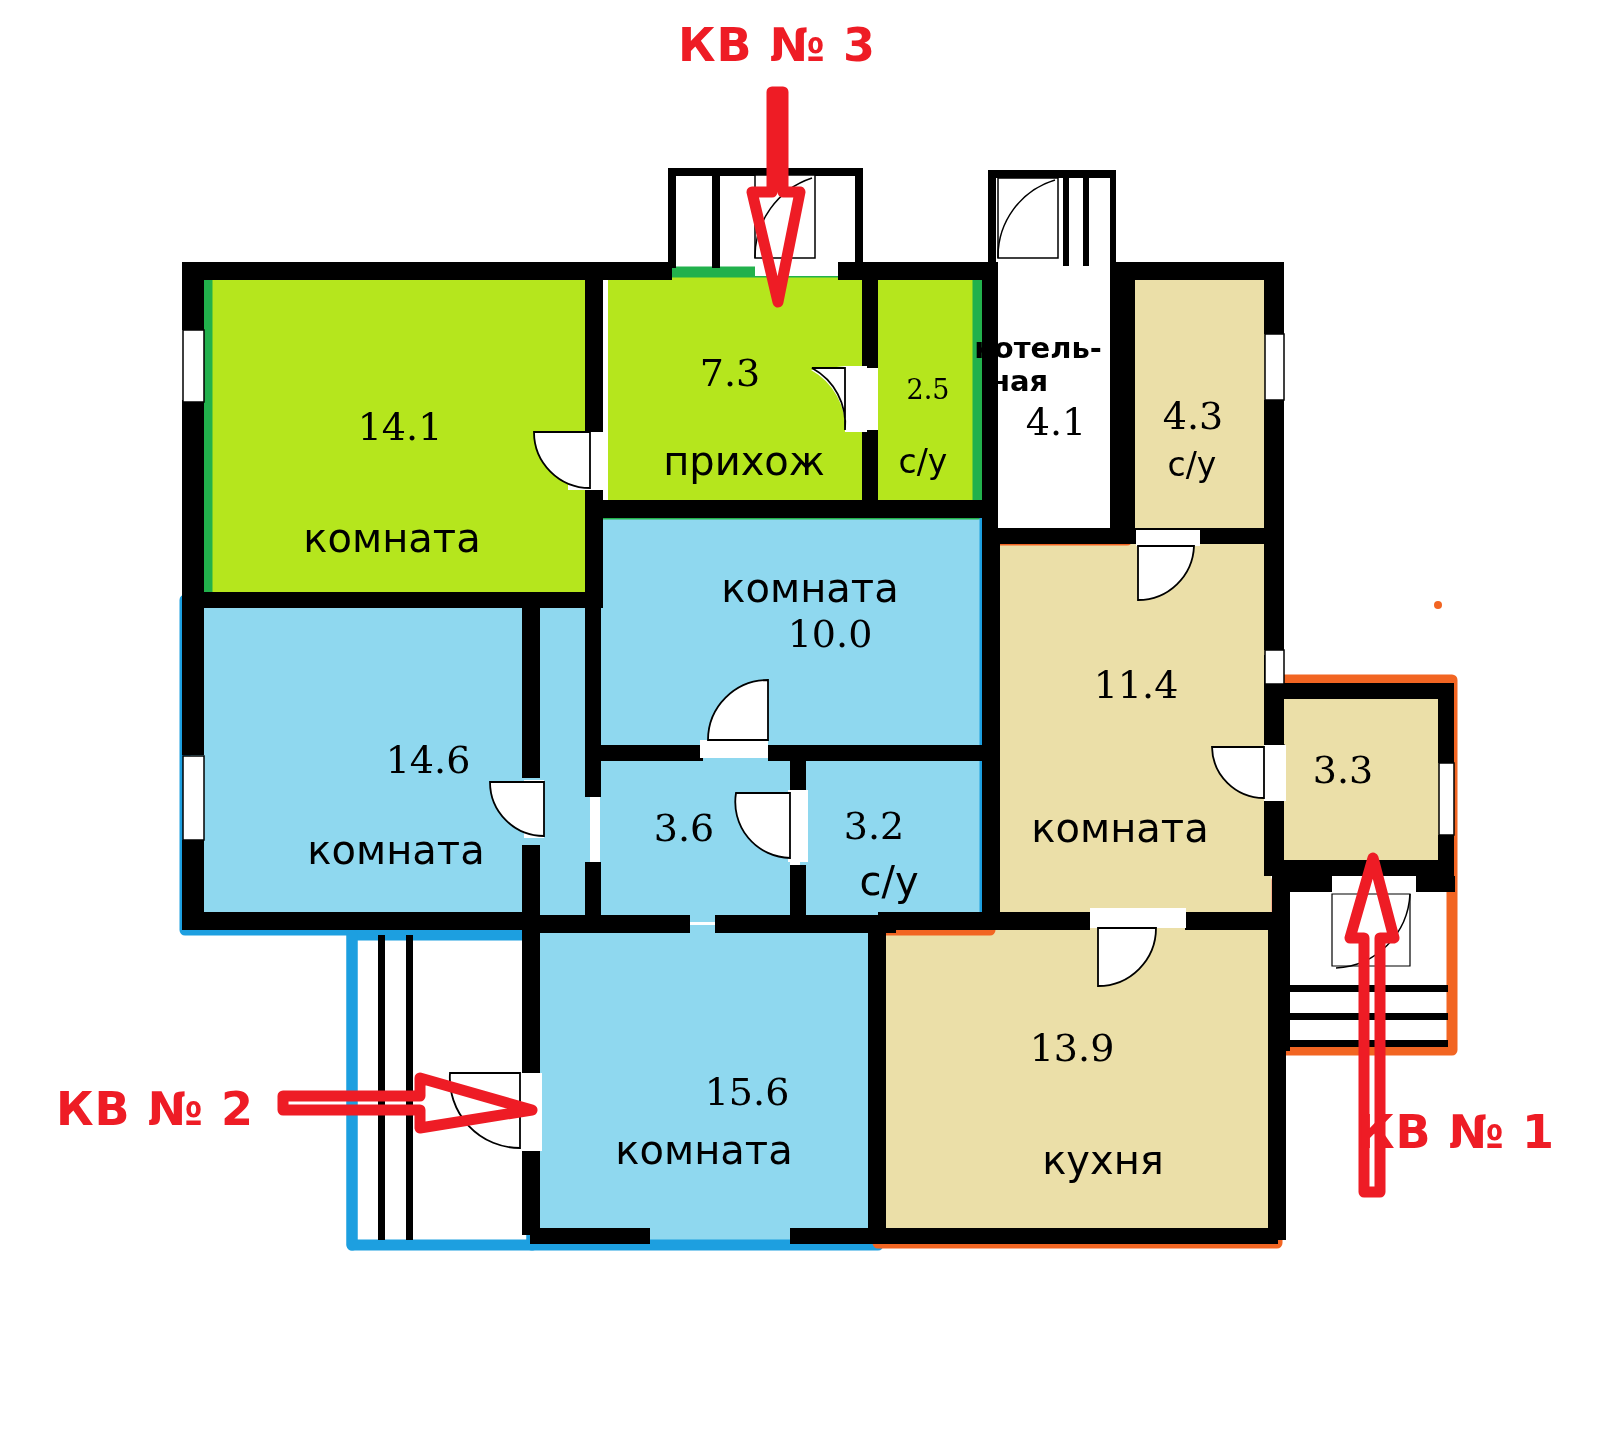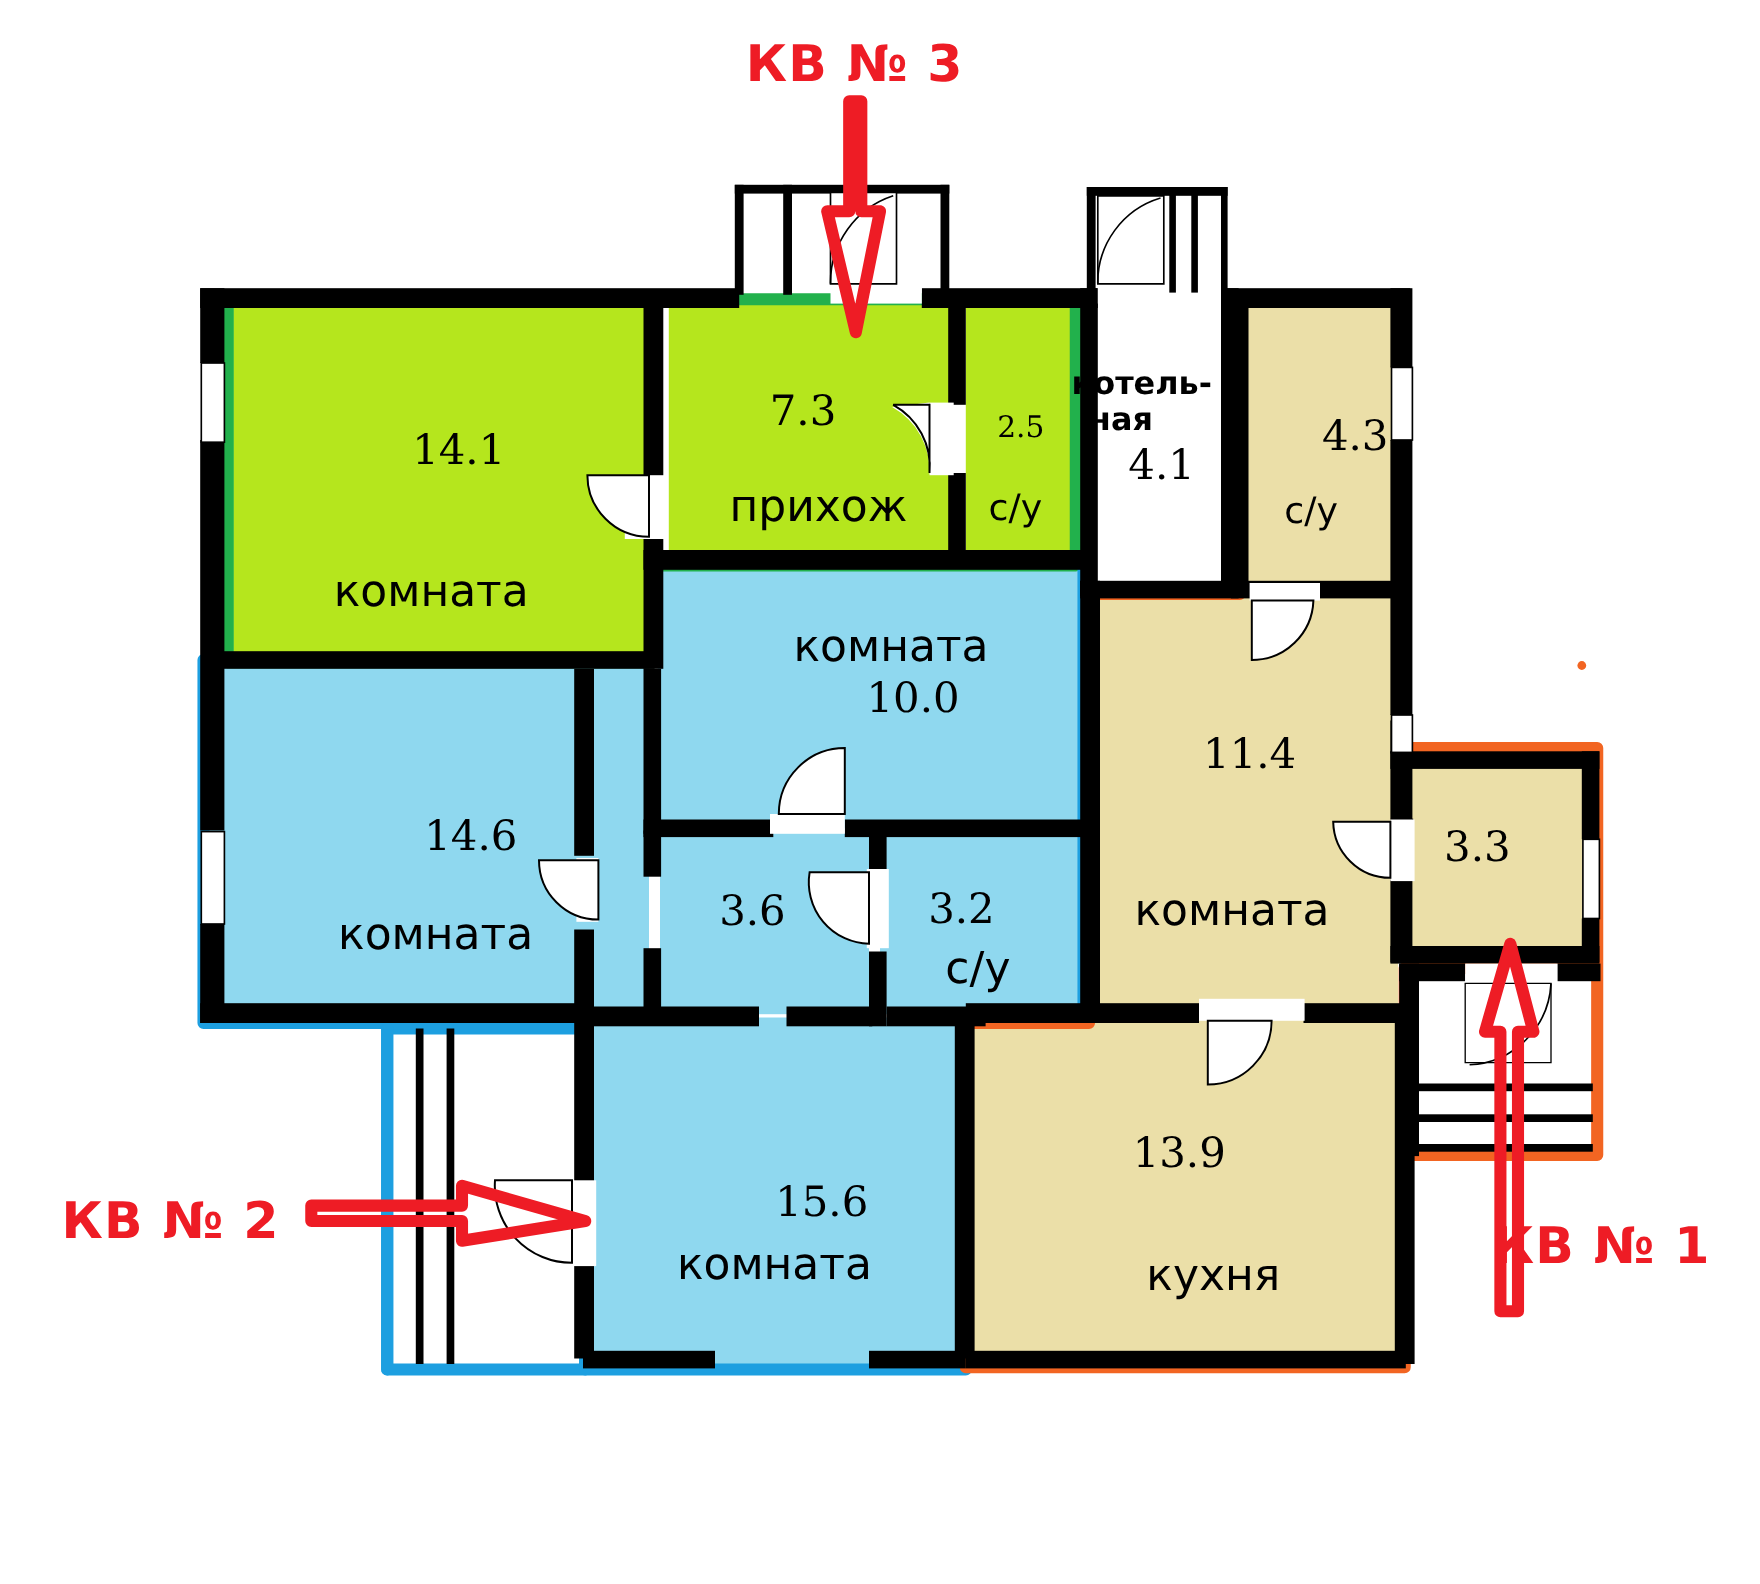--- a/index.html
+++ b/index.html
@@ -23,21 +23,21 @@
   }
   .kv-label {
     position: absolute;
     color: #ee1c25;
     font-weight: bold;
     font-size: 46px;
     font-family: "DejaVu Sans", "Liberation Sans", sans-serif;
     white-space: nowrap;
     letter-spacing: 1px;
   }
-  #kv3 { left: 678px; top: 18px; margin-top: 13px; }
+  #kv3 { left: 678px; top: 18px; }
   #kv2 { left: 56px; top: 1082px; }
   #kv1 { left: 1333px; top: 1105px; margin-left: 24px; }
 
   .room-text {
     position: absolute;
     text-align: center;
     color: #000000;
     white-space: nowrap;
     font-family: "DejaVu Sans", "Liberation Sans", sans-serif;
     transform: translate(-50%, -50%);
@@ -276,34 +276,34 @@
   <circle cx="1438" cy="605" r="4" fill="#f26522"></circle>
 
 </svg>
 
 <div>
 
   <div class="kv-label" id="kv3">КВ № 3</div>
   <div class="kv-label" id="kv2">КВ № 2</div>
   <div class="kv-label" id="kv1">КВ № 1</div>
 
-  <div class="room-text area" style="left:400px; top:409px;margin-left:17px;">14.1</div>
+  <div class="room-text area" style="left:400px; top:427px;">14.1</div>
   <div class="room-text name" style="left:392px; top:538px;">комната</div>
 
   <div class="room-text area" style="left:730px; top:373px;">7.3</div>
   <div class="room-text name" style="left:744px; top:461px;">прихож</div>
 
   <div class="room-text area-sm" style="left:928px; top:389px;">2.5</div>
   <div class="room-text name-sm" style="left:923px; top:461px;">с/у</div>
 
   <div class="room-text boiler-name" style="left:1038px; top:348px;">котель-</div>
   <div class="room-text boiler-name" style="left:1019px; top:381px;">ная</div>
   <div class="room-text area" style="left:1056px; top:422px;">4.1</div>
 
-  <div class="room-text area" style="left:1193px; top:396px;margin-left:39px;">4.3</div>
+  <div class="room-text area" style="left:1193px; top:416px;">4.3</div>
   <div class="room-text name-sm" style="left:1192px; top:464px;">с/у</div>
 
   <div class="room-text area" style="left:428px; top:760px;">14.6</div>
   <div class="room-text name" style="left:396px; top:850px;">комната</div>
 
   <div class="room-text name" style="left:810px; top:588px;">комната</div>
   <div class="room-text area" style="left:830px; top:634px;">10.0</div>
 
   <div class="room-text area" style="left:684px; top:828px;">3.6</div>
 

